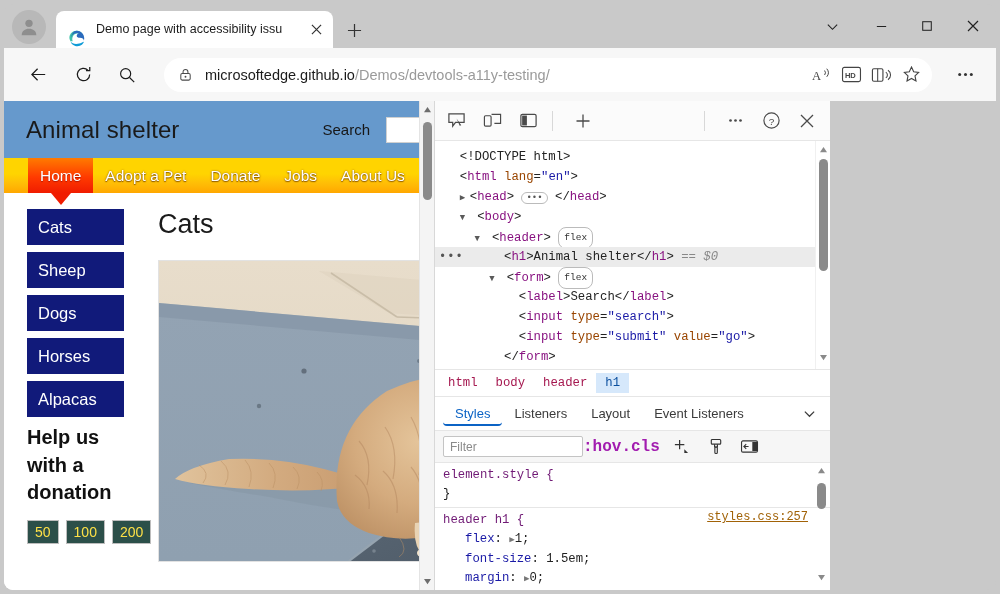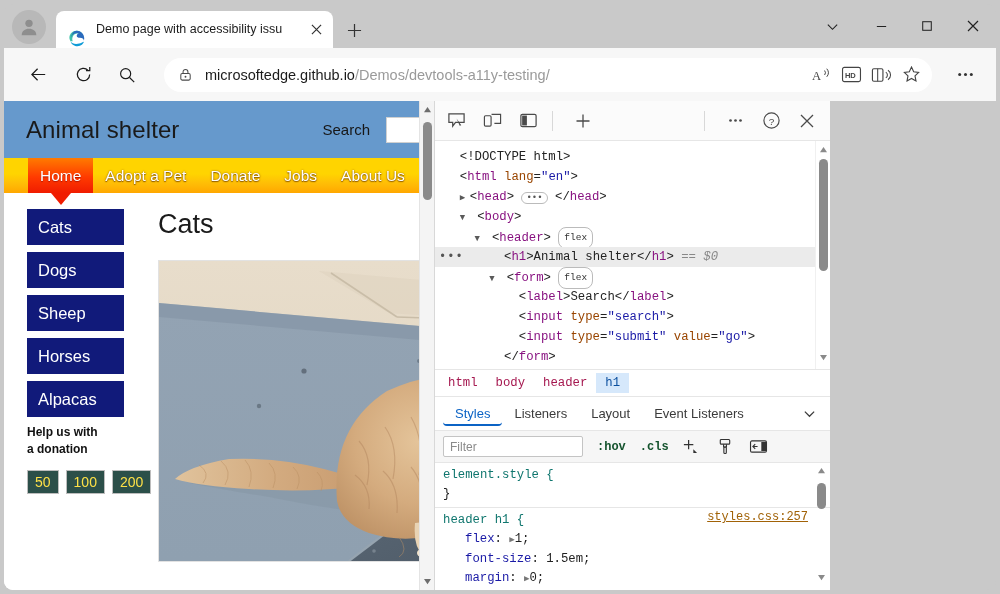--- a/index.html
+++ b/index.html
@@ -154,21 +154,21 @@
   }
 
   .page-body { display: flex; padding-top: 16px; }
   .sidebar { width: 130px; flex: 0 0 130px; padding-left: 23px; }
   .side-btn {
     background: #111a7a; color: #ffffff; font-size: 16.5px;
     height: 36px; width: 97px; display: flex; align-items: center;
     padding-left: 11px; margin-bottom: 7px;
   }
   .donation-title {
-    font-size: 12px; font-weight: bold;
+    font-size: 20px; font-weight: bold;
     color: #111; line-height: 1.38; width: 78px;
   }
   .donation-row { display: flex; margin-top: 13px; gap: 7px; }
   .donate-amt {
     background: #2c4f49; color: #fde047; font-size: 14px;
     padding: 3px 7px; border: 1px solid #bdbdbd;
   }
 
   .main-col { flex: 1 1 auto; padding-left: 24px; padding-right: 14px; }
   .cats-h2 { font-size: 27px; font-weight: normal; color: #1a1a1a; margin-bottom: 20px; }
@@ -262,33 +262,33 @@
     height: 32px; display: flex; align-items: center; flex: 0 0 32px;
     background: #f6f6f6; border-bottom: 1px solid #e6e6e6; padding: 0 4px 0 8px;
     position: relative;
   }
   .filter-input {
     width: 140px; height: 21px; background: #fff; border: 1px solid #c4c4c4;
     border-radius: 2px; font-size: 12px; color: #8a8a8a; padding-left: 6px;
     display: flex; align-items: center;
   }
   .fb-item {
-    font-size: 12px; font-family: "Liberation Mono", monospace;
-    color: #14532d; margin-left: 14px; font-weight: bold;
+    font-size: 16px; font-family: "Liberation Mono", monospace;
+    color: #a21caf; font-weight: bold;
   }
   .fb-icon { width: 24px; height: 22px; display:flex; align-items:center; justify-content:center; margin-left: 10px;}
 
   .styles-pane {
     flex: 1 1 auto; position: relative; overflow: hidden;
     font-family: "Liberation Mono", monospace; font-size: 12.3px;
     line-height: 19px; background: #fff; padding-top: 3px;
   }
   .css-rule { padding: 0 10px 0 8px; position: relative; }
   .rule-sep { border-top: 1px solid #e6e6e6; margin-top: 3px; padding-top: 3px; }
-  .sel-name { color: #0f766e; }
+  .sel-name { color: #701a75; }
   .prop { color: #1a1aa6; padding-left: 22px; }
   .pval { color: #222; }
   .src-link {
     position: absolute; right: 22px; top: 0;
     color: #a16207; text-decoration: underline; font-size: 12px;
   }
   .exp-tri { display:inline-block; color:#777; font-size: 9px; }
 
   .st-scroll { position: absolute; right: 2px; top: 0; width: 13px; height: 100%; }
   .st-thumb { position:absolute; left:2px; top:20px; width:9px; height:26px; background:#8a8a8a; border-radius:5px;}
@@ -437,22 +437,22 @@
           <div class="nav-item active">Home</div>
           <div class="nav-item">Adopt a Pet</div>
           <div class="nav-item">Donate</div>
           <div class="nav-item">Jobs</div>
           <div class="nav-item">About Us</div>
         </div>
 
         <div class="page-body">
           <div class="sidebar">
             <div class="side-btn">Cats</div>
+            <div class="side-btn">Sheep</div>
             <div class="side-btn">Dogs</div>
-            <div class="side-btn">Sheep</div>
             <div class="side-btn">Horses</div>
             <div class="side-btn">Alpacas</div>
 
             <div class="donation-title">Help us with a donation</div>
             <div class="donation-row">
               <div class="donate-amt">50</div>
               <div class="donate-amt">100</div>
               <div class="donate-amt">200</div>
             </div>
           </div>

